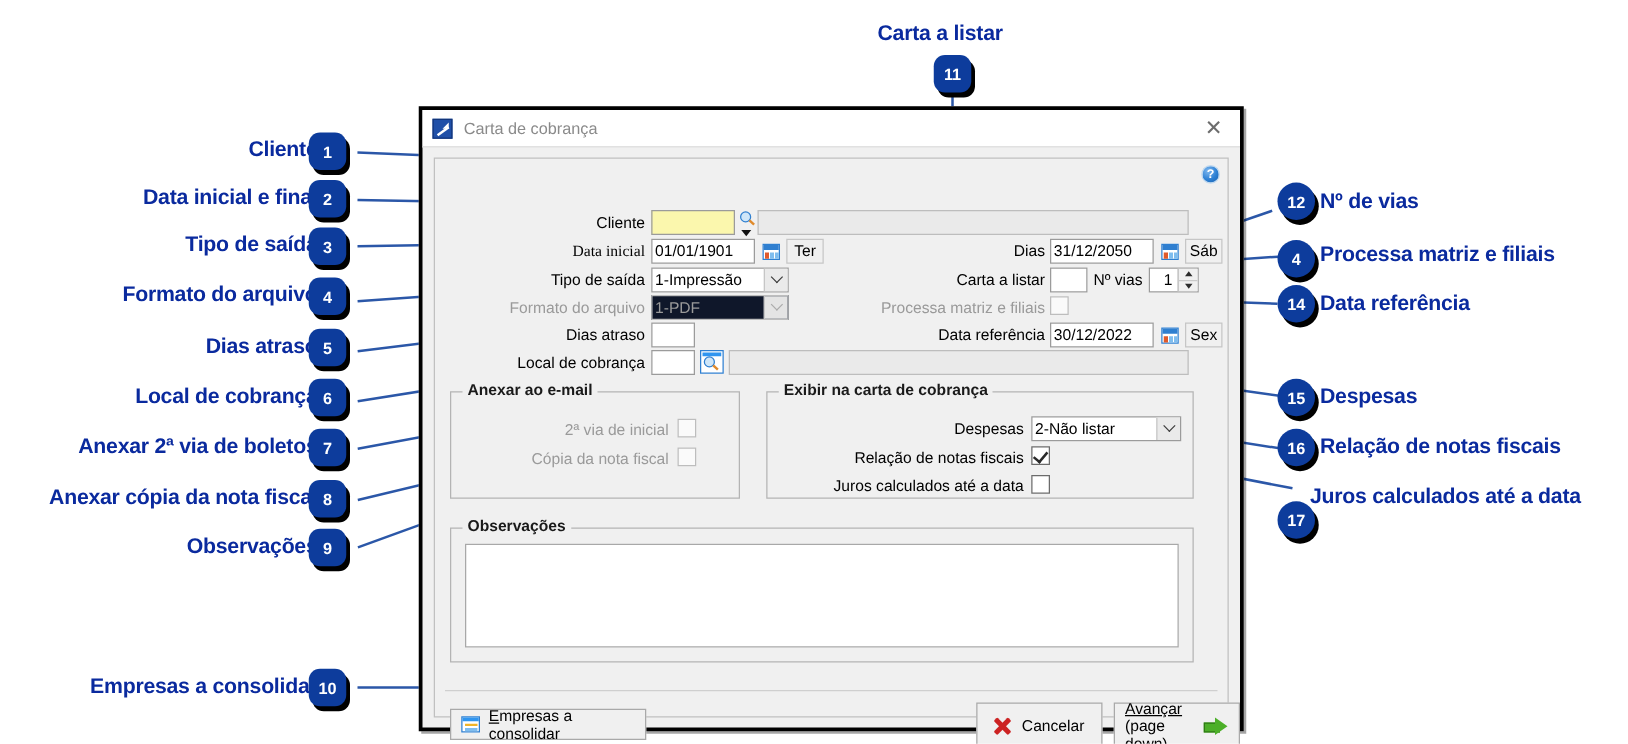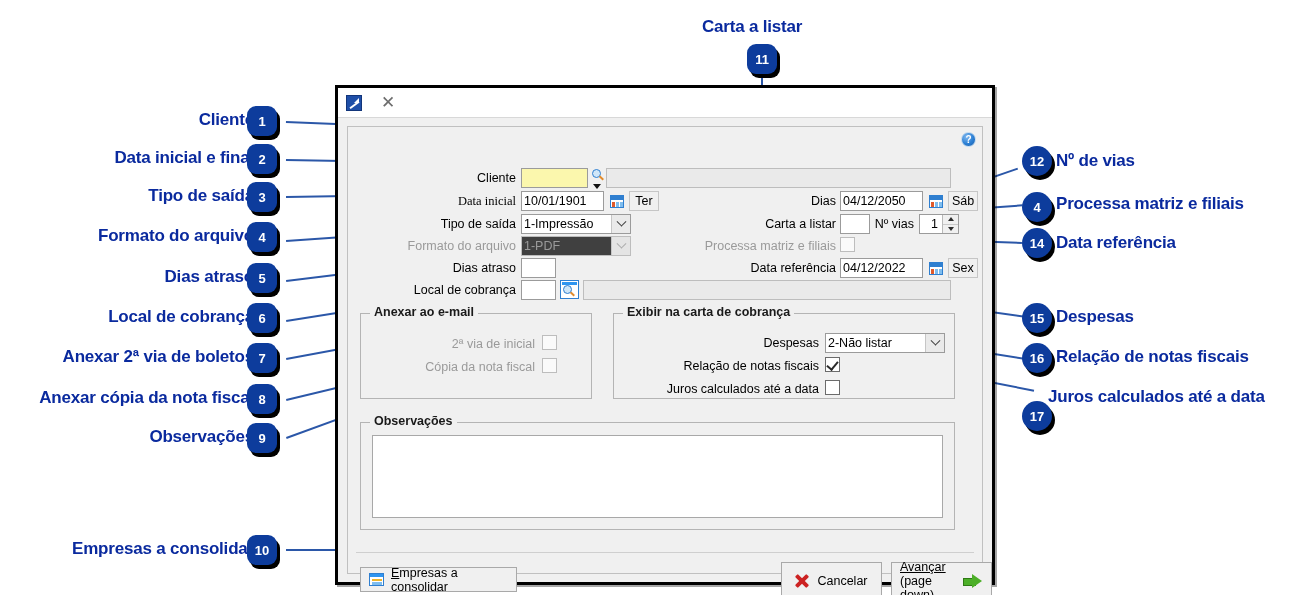--- a/index.html
+++ b/index.html
@@ -140,21 +140,21 @@
   .combo {
     position:absolute;
     height:20px;
     background:#ffffff;
     border:1px solid #9b9b9b;
     font-size:12.5px;
     line-height:18px;
     padding:0 2px;
     color:#000;
   }
-  .combo.grey { background:#404040; border-color:#bdbdbd; color:#9a9a9a; }
+  .combo.grey { background:#0f172a; border-color:#bdbdbd; color:#9a9a9a; }
   .combo .arrow {
     position:absolute; right:0; top:0; bottom:0; width:19px;
     background:#eaeaea; border-left:1px solid #c6c6c6;
     display:flex;align-items:center;justify-content:center;
   }
   .combo.grey .arrow { background:#e4e4e4; }
   .chev {
     width:7px;height:7px;
     border-right:1.6px solid #3c3c3c;
     border-bottom:1.6px solid #3c3c3c;
@@ -409,47 +409,48 @@
 <div class="badge round" style="left:1022px; top:343px;">16</div>
 <div class="callout-label right" style="left:1056px; top:347px;">Relação de notas fiscais</div>
 
 <div class="badge round" style="left:1022px; top:401px;">17</div>
 <div class="callout-label right" style="left:1048px; top:387px;">Juros calculados até a data</div>
 
 <div id="dialog">
 
   <div class="titlebar">
     <span class="app-icon"></span>
+    <span class="title-text">Carta de cobrança</span>
     <span class="close-btn">✕</span>
   </div>
 
   <div class="client-area">
     <div class="panel">
 
       <div class="help-icon">?</div>
 
       <div class="fld-label" style="left:78px; top:42px; width:90px;">Cliente</div>
       <div class="tbox yellow" style="left:173px; top:41px; width:67px;"></div>
       <div class="magnifier" style="left:244px; top:42px;"></div>
       <div class="magnifier" style="left:244px; top:42px;">
         <div class="lens"></div>
           <div class="handle"></div>
       </div>
       <div class="drop-tri" style="left:245px; top:57px;"></div>
       <div class="readonly-strip" style="left:258px; top:41px; width:345px;"></div>
 
       <div class="fld-label" style="left:78px; top:65px; width:90px;font-family:Liberation Serif, serif;">Data inicial</div>
-      <div class="tbox" style="left:173px; top:64px; width:83px;">10/01/1901</div>
+      <div class="tbox" style="left:173px; top:64px; width:83px;">01/01/1901</div>
       <div class="cal-btn" style="left:259px; top:64px;">
           <div class="cal-ico"></div>
         </div>
       <div class="daybox" style="left:281px; top:64px; width:30px;">Ter</div>
 
       <div class="fld-label" style="left:398px; top:65px; width:90px;">Dias</div>
-      <div class="tbox" style="left:492px; top:64px; width:83px;">04/12/2050</div>
+      <div class="tbox" style="left:492px; top:64px; width:83px;">31/12/2050</div>
       <div class="cal-btn" style="left:578px; top:64px;">
           <div class="cal-ico"></div>
         </div>
       <div class="daybox" style="left:600px; top:64px; width:30px;">Sáb</div>
 
       <div class="fld-label" style="left:68px; top:88px; width:100px;">Tipo de saída</div>
       <div class="combo" style="left:173px; top:87px; width:110px;">
         <span>1-Impressão</span>
         <span class="arrow">
             <i class="chev"></i>
@@ -480,21 +481,21 @@
           </span>
       </div>
 
       <div class="fld-label dim" style="left:328px; top:110px; width:160px;">Processa matriz e filiais</div>
       <div class="checkbox dim" style="left:492px; top:110px;"></div>
 
       <div class="fld-label" style="left:78px; top:132px; width:90px;">Dias atraso</div>
       <div class="tbox" style="left:173px; top:131px; width:35px;"></div>
 
       <div class="fld-label" style="left:368px; top:132px; width:120px;">Data referência</div>
-      <div class="tbox" style="left:492px; top:131px; width:83px;">04/12/2022</div>
+      <div class="tbox" style="left:492px; top:131px; width:83px;">30/12/2022</div>
       <div class="cal-btn" style="left:578px; top:131px;">
           <div class="cal-ico"></div>
         </div>
       <div class="daybox" style="left:600px; top:131px; width:30px;">Sex</div>
 
       <div class="fld-label" style="left:58px; top:154px; width:110px;">Local de cobrança</div>
       <div class="tbox" style="left:173px; top:153px; width:35px;"></div>
       <div class="lookup-btn" style="left:212px; top:153px;">
         <div class="magnifier" style="position:relative;left:0;top:2px;">
             <div class="lens"></div>

